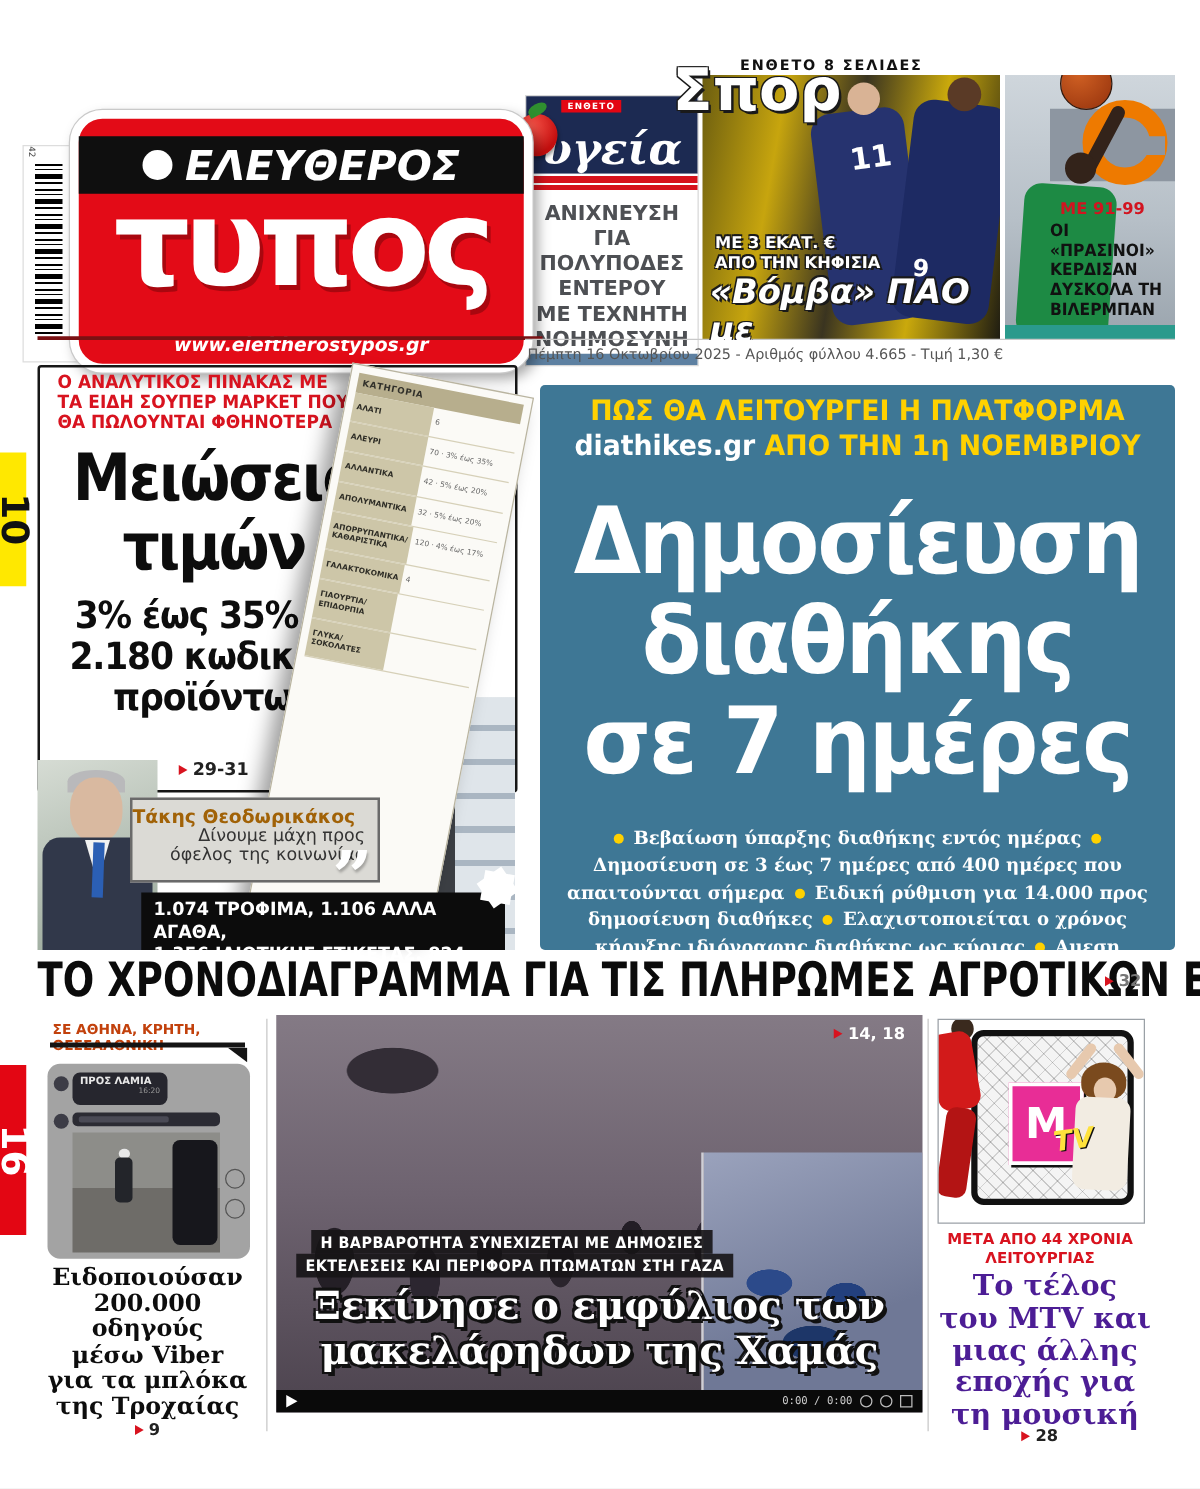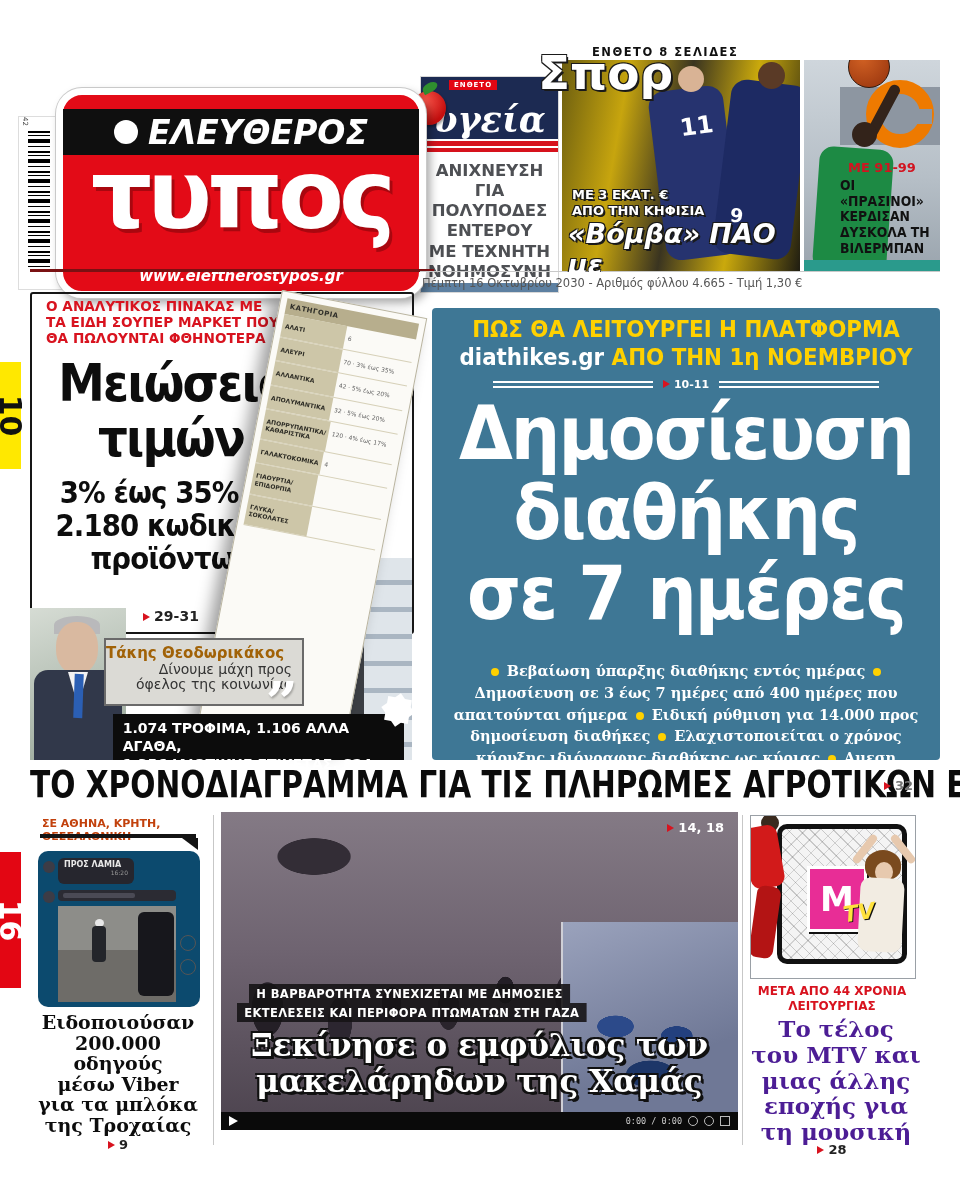--- a/index.html
+++ b/index.html
@@ -148,21 +148,21 @@
   #farmpage{position:absolute;left:854px;top:16px;font-size:13px;font-weight:bold;color:#777;}
 
   
   .vd{width:1px;background:#c7c7c7;top:815px;height:330px;}
   #vd1{left:213px;} #vd2{left:742px;}
 
   #botleft{left:30px;top:815px;width:176px;height:335px;}
   #blkick{position:absolute;left:12px;top:2px;font-size:11px;font-weight:bold;color:#c2410c;}
   #blbar{position:absolute;left:10px;top:19px;width:156px;height:4px;background:#141414;}
   #bltail{position:absolute;right:8px;top:23px;width:16px;height:12px;background:#141414;clip-path:polygon(0 0,100% 0,100% 100%);}
-  #blchat{position:absolute;left:8px;top:36px;width:162px;height:156px;background:#0c4a6e;border-radius:10px;overflow:hidden;}
+  #blchat{position:absolute;left:8px;top:36px;width:162px;height:156px;background:#a3a3a3;border-radius:10px;overflow:hidden;}
   .av{position:absolute;width:12px;height:12px;border-radius:50%;background:#3c3c46;}
   #av1{left:5px;top:10px;} #av2{left:5px;top:40px;}
   #cb1{position:absolute;left:20px;top:7px;width:76px;height:26px;background:#26262e;border-radius:6px;padding:2px 6px;box-sizing:border-box;}
   #cbtitle{font-size:8px;font-weight:bold;color:#e8e8e8;}
   #cbtime{font-size:6px;color:#999;text-align:right;}
   #cb2{position:absolute;left:20px;top:39px;width:118px;height:11px;background:#2b2b33;border-radius:4px;}
   #cb2i{position:absolute;left:5px;top:3px;width:72px;height:5px;background:#4a4a55;border-radius:2px;}
   #cphoto{position:absolute;left:20px;top:55px;width:118px;height:96px;
           background:linear-gradient(180deg,#8d8d89 0 46%,#6e6c68 46% 100%);}
   #ccop{position:absolute;left:34px;top:20px;width:14px;height:36px;background:#23252a;border-radius:4px;}
@@ -300,21 +300,21 @@
       <div id="bkhead" class="pl">ΟΙ «ΠΡΑΣΙΝΟΙ»
 ΚΕΡΔΙΣΑΝ
 ΔΥΣΚΟΛΑ ΤΗ
 ΒΙΛΕΡΜΠΑΝ</div>
       <div id="court"></div>
     </div>
   </div>
 
   <div class="ab" id="redline"></div>
   <div class="ab" id="daterule"></div>
-  <div class="ab" id="dateline">Πέμπτη 16 Οκτωβρίου 2030 - Αριθμός φύλλου 4.665 - Τιμή 1,30 €</div>
+  <div class="ab" id="dateline">Πέμπτη 16 Οκτωβρίου 2025 - Αριθμός φύλλου 4.665 - Τιμή 1,30 €</div>
 
   <div class="ab" id="leadleft">
     <div id="llframe"></div>
     <div id="llkick" class="pl">Ο ΑΝΑΛΥΤΙΚΟΣ ΠΙΝΑΚΑΣ ΜΕ
 ΤΑ ΕΙΔΗ ΣΟΥΠΕΡ ΜΑΡΚΕΤ ΠΟΥ
 ΘΑ ΠΩΛΟΥΝΤΑΙ ΦΘΗΝΟΤΕΡΑ</div>
     <div id="llhead" class="pl ctr">Μειώσεις
 τιμών</div>
     <div id="llsub" class="pl ctr">3% έως 35% σε
 2.180 κωδικούς
@@ -379,25 +379,20 @@
     </div>
     <div id="llstats" class="pl">1.074 ΤΡΟΦΙΜΑ, 1.106 ΑΛΛΑ ΑΓΑΘΑ,
 1.356 ΙΔΙΩΤΙΚΗΣ ΕΤΙΚΕΤΑΣ, 824 ΕΠΩΝΥΜΑ</div>
     <div class="ab" id="llstar" style="left:356px;top:408px;"></div>
   </div>
 
   <div class="ab" id="leadmain">
     <div id="lmk1" class="ctr">ΠΩΣ ΘΑ ΛΕΙΤΟΥΡΓΕΙ Η ΠΛΑΤΦΟΡΜΑ</div>
     <div id="lmk2" class="ctr">
       <span class="dom">diathikes.gr</span><span> ΑΠΟ ΤΗΝ 1η ΝΟΕΜΒΡΙΟΥ</span>
-    </div>
-    <div id="lmprow">
-      <span class="dline"></span>
-      <span id="lmpage"><span class="arr"></span><span>10-11</span></span>
-      <span class="dline"></span>
     </div>
     <div id="lmhead" class="pl ctr">Δημοσίευση
 διαθήκης
 σε 7 ημέρες</div>
     <div id="lmbul"><span class="b-dot"></span><span> Βεβαίωση ύπαρξης διαθήκης εντός ημέρας  </span><span class="b-dot"></span><span> Δημοσίευση σε 3 έως 7 ημέρες από 400 ημέρες που απαιτούνται σήμερα  </span><span class="b-dot"></span><span> Ειδική ρύθμιση για 14.000 προς δημοσίευση διαθήκες  </span><span class="b-dot"></span><span> Ελαχιστοποιείται ο χρόνος κήρυξης ιδιόγραφης διαθήκης ως κύριας  </span><span class="b-dot"></span><span> Αμεση αξιοποίηση κληρονομιάς  </span></div>
   </div>
 
   <div class="ab" id="farm">
     <div id="farmtext">ΤΟ ΧΡΟΝΟΔΙΑΓΡΑΜΜΑ ΓΙΑ ΤΙΣ ΠΛΗΡΩΜΕΣ ΑΓΡΟΤΙΚΩΝ ΕΠΙΔΟΤΗΣΕΩΝ</div>
     <div id="farmpage">

